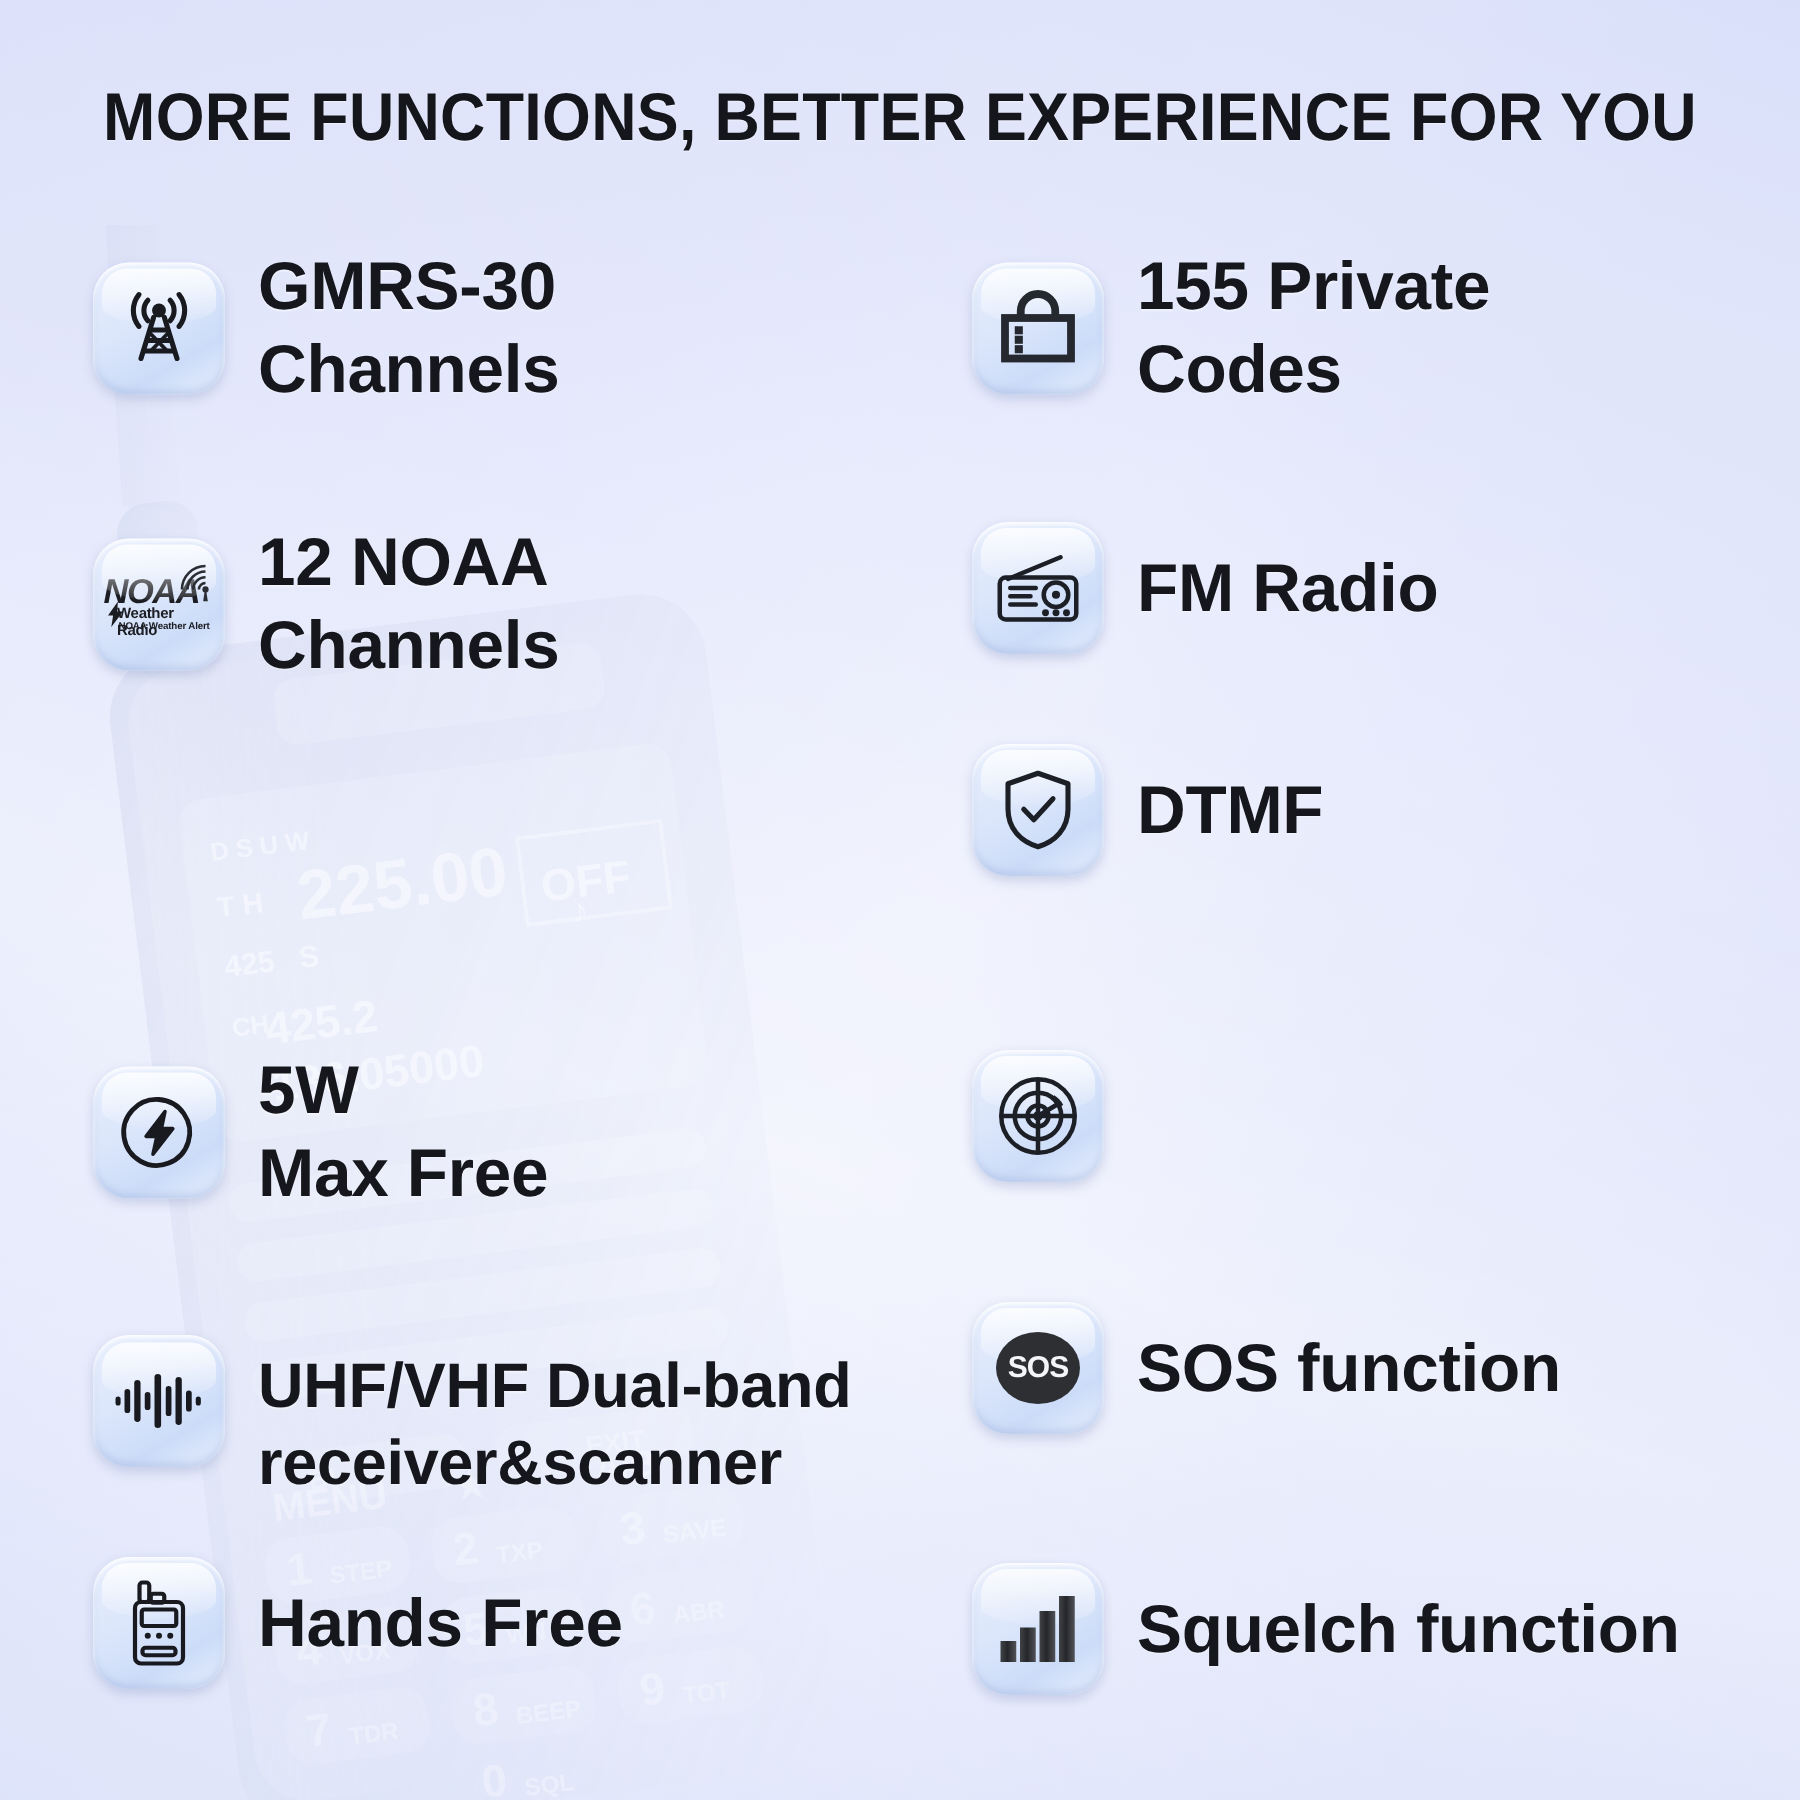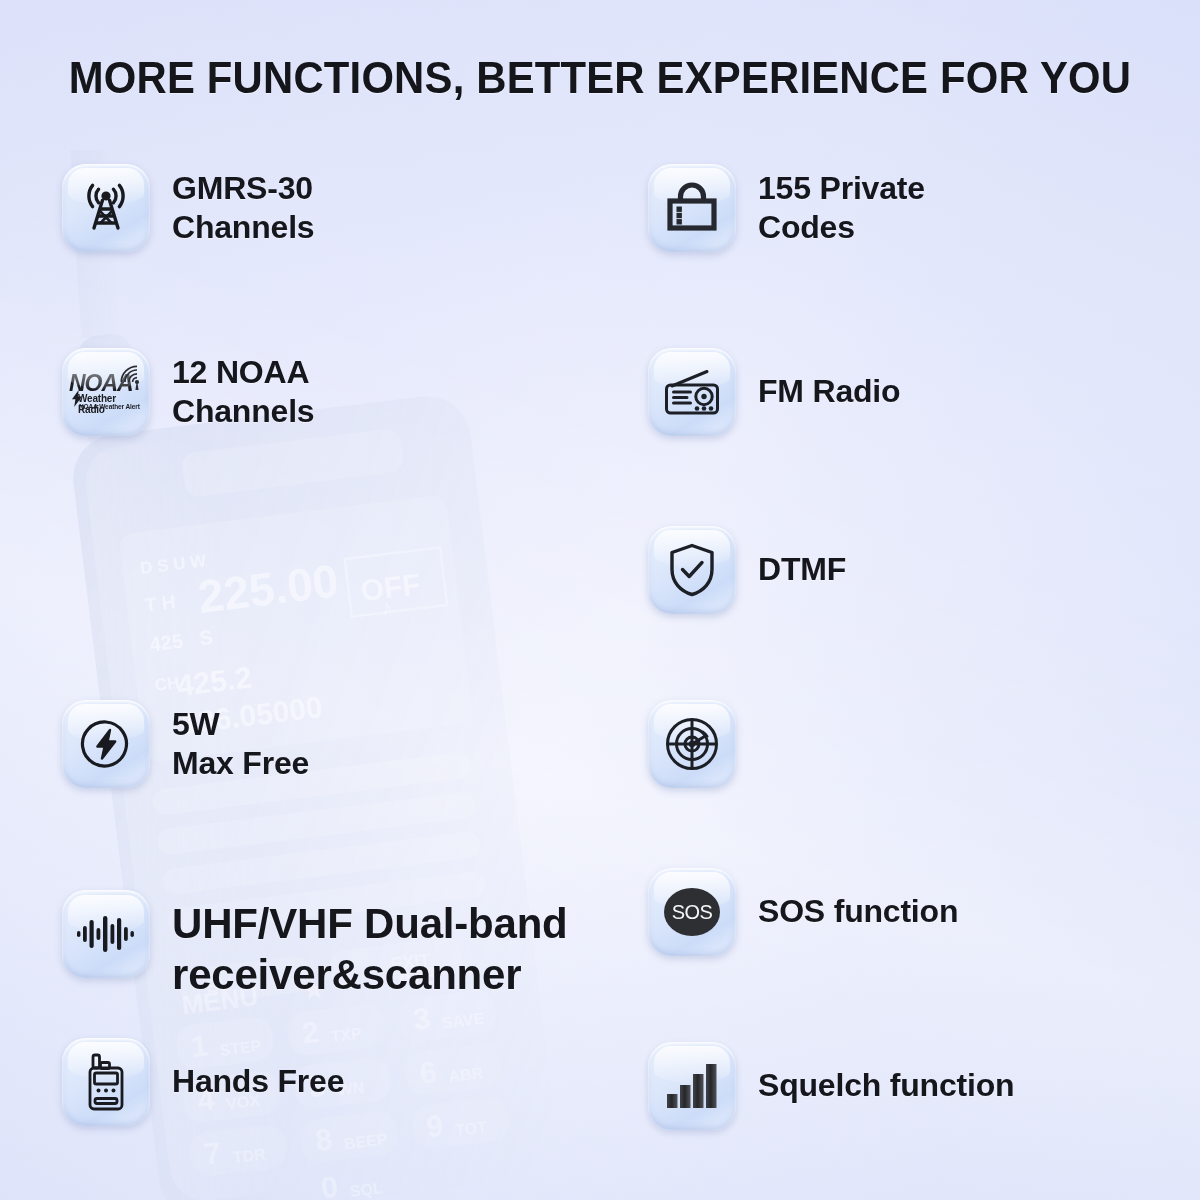--- a/index.html
+++ b/index.html
@@ -67,21 +67,21 @@
   .tile::after{
     content:""; position:absolute; left:7%; top:5%; width:86%; height:42%;
     border-radius:20px 20px 60% 60%/20px 20px 38% 38%;
     background:linear-gradient(180deg, rgba(255,255,255,.85), rgba(255,255,255,.08));
     pointer-events:none;
   }
   .tile svg{ position:relative; z-index:1; display:block; }
 
   
   .label{
-    font-size:32px; font-weight:bold; color:#15171d;
+    font-size:45px; font-weight:bold; color:#15171d;
     line-height:1.22; letter-spacing:-.2px;
     white-space:pre-line;
     text-shadow:0 1px 1px rgba(255,255,255,.45);
   }
   .label.wide{ font-size:42px;margin-top:30px; }
 
   
   .noaa{ position:relative; width:74px; height:52px; }
   .noaa .word{
     position:absolute; left:0; top:4px;
@@ -96,21 +96,21 @@
   .noaa .l2{
     position:absolute; left:10px; top:37px;
     font-size:6.5px; font-weight:bold; color:#1b1d22; letter-spacing:-.1px;
   }
   .noaa svg.arcs{ position:absolute; right:-2px; top:-6px; }
   .noaa svg.bolt{ position:absolute; left:2px; top:24px; }
 
   .sos-text{
     position:absolute; left:0; right:0; top:0; bottom:0;
     display:flex; align-items:center; justify-content:center;
-    font-size:20px; font-weight:normal; color:#f3f5f8;
+    font-size:20px; font-weight:bold; color:#f3f5f8;
     letter-spacing:-.6px; z-index:2;
   }
 </style>
 </head>
 <body>
 
 <div id="bg-base"></div>
 <div id="bg-tint"></div>
 
 <div id="watermark">
@@ -325,21 +325,21 @@
         <g fill="#1c1f25" stroke="none">
           <circle cx="34" cy="41.5" r="2.3"></circle>
           <circle cx="41" cy="41.5" r="2.3"></circle>
           <circle cx="48" cy="41.5" r="2.3"></circle>
         </g>
       </svg>
     </div>
     <div class="label">FM Radio</div>
   </div>
 
-  <div class="feature col-r" style="top:526px">
+  <div class="feature col-r" style="top:496px">
     <div class="tile">
       <svg width="52" height="56" viewBox="0 0 52 56" fill="none" stroke="#1c1f25" stroke-width="3.4" stroke-linecap="round" stroke-linejoin="round">
         <path d="M26 3.5 6 10.5v16.8C6 40.5 14.6 49.2 26 52.5c11.4-3.3 20-12 20-25.2V10.5z"></path>
         <path d="M16.5 27.5 23.2 34.5 36 20.5"></path>
       </svg>
     </div>
     <div class="label">DTMF</div>
   </div>
 
   <div class="feature col-r" style="top:700px">

